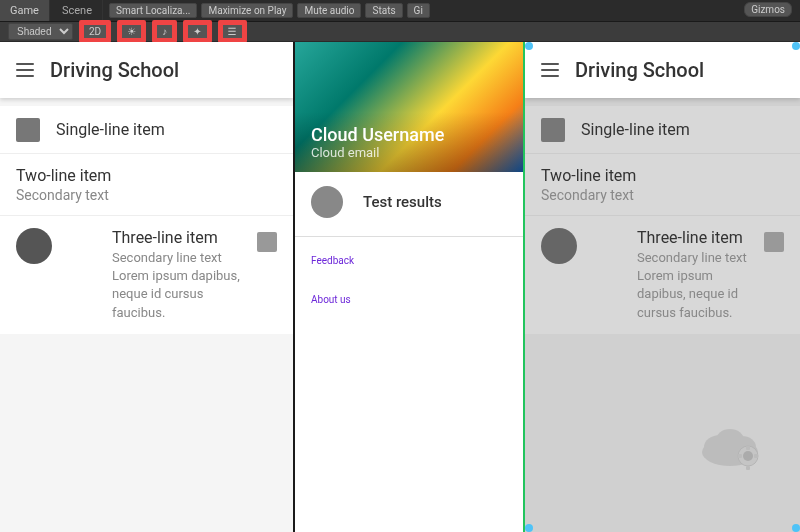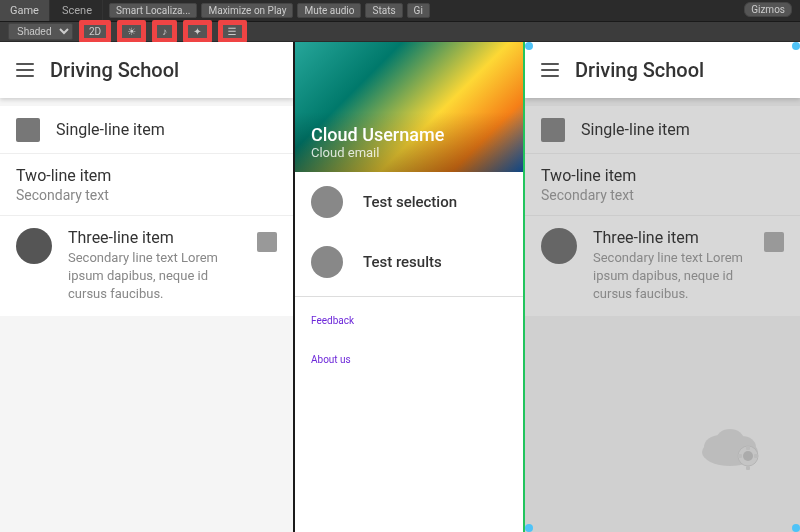--- a/index.html
+++ b/index.html
@@ -194,20 +194,21 @@
 
     .list-item-three {
       display: flex;
       align-items: flex-start;
       padding: 12px 16px;
       background: #fff;
       gap: 16px;
     }
     .item-three-text {
       flex: 1;
+      margin-left: 44px;
     }
     .item-three-primary {
       font-size: 16px;
       color: #333;
     }
     .item-three-secondary {
       font-size: 13px;
       color: #888;
       margin-top: 2px;
       line-height: 1.4;
@@ -433,24 +434,20 @@
   <div class="center-panel">
     <div style="background:#fff; height:100%;">
 
       <div class="hero-image">
         <div class="hero-overlay">
           <div class="hero-user">Cloud Username</div>
           <div class="hero-email">Cloud email</div>
         </div>
       </div>
 
-      <div class="nav-item">
-        <div class="nav-icon-circle"></div>
-        <span class="nav-item-text">Test selection</span>
-      </div>
 
       <div class="nav-item">
         <div class="nav-icon-circle"></div>
         <span class="nav-item-text">Test results</span>
       </div>
 
 
       <div class="nav-divider"></div>
 
       <div class="nav-item-plain">

